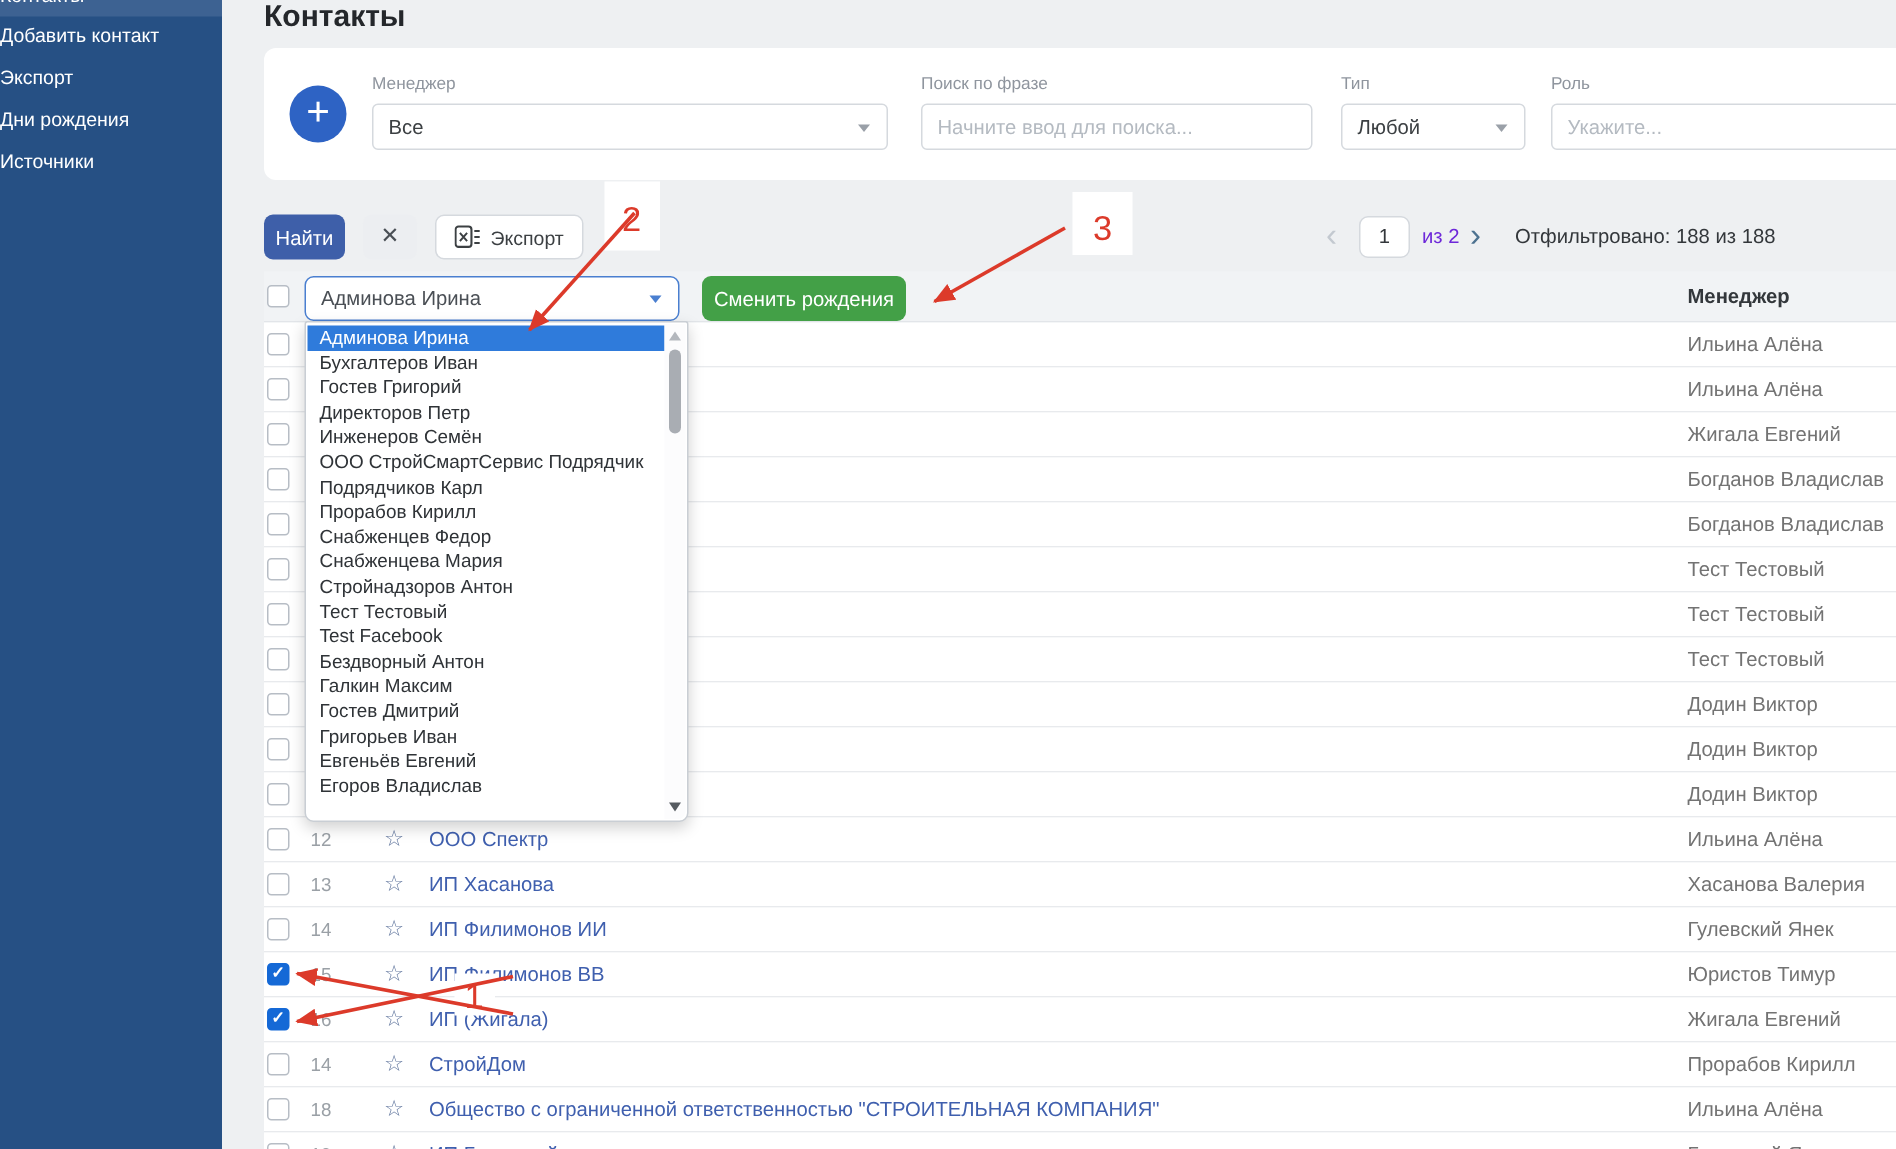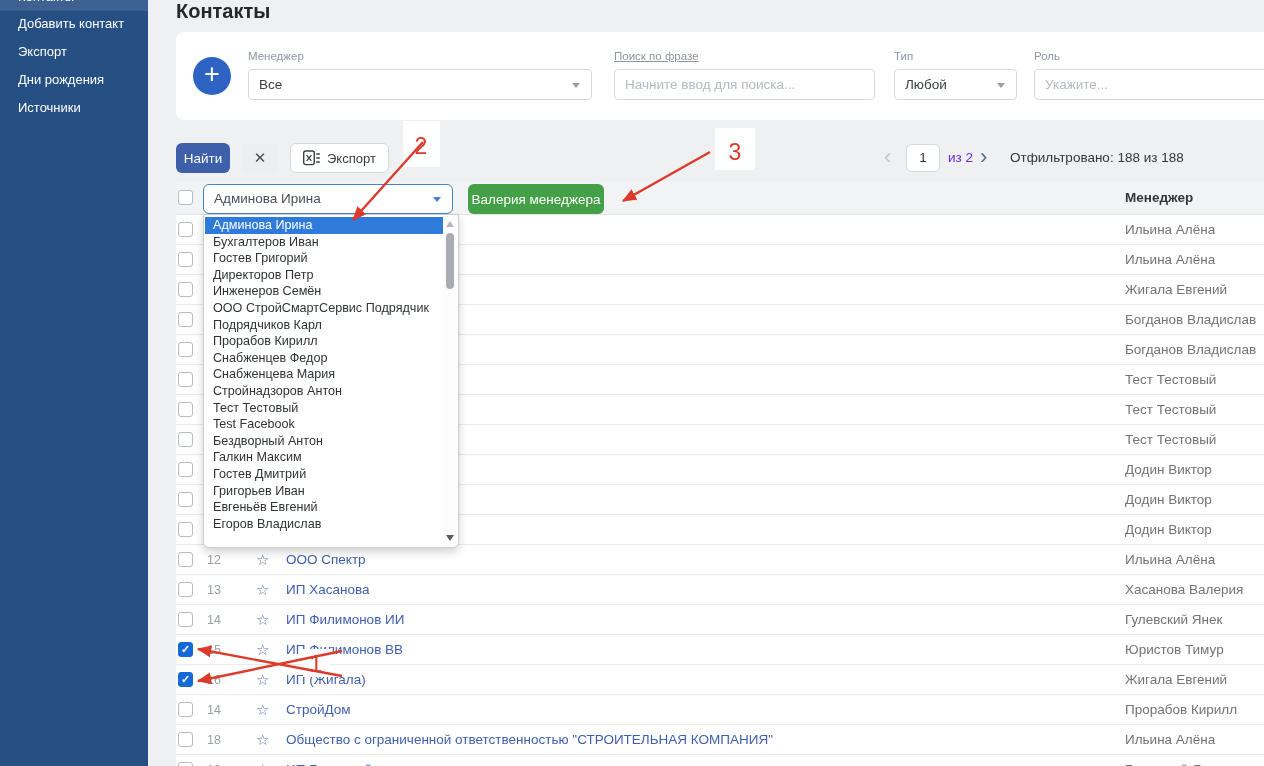--- a/index.html
+++ b/index.html
@@ -1,37 +1,37 @@
 <!DOCTYPE html>
 <html><head>
 <meta charset="utf-8">
 <style>
   * { margin:0; padding:0; box-sizing:border-box; }
   html,body { width:1264px; height:766px; overflow:hidden; }
   body { position:relative; background:#eef0f2; font-family:"Liberation Sans",sans-serif; color:#3c4043; }
 
   
   .sidebar { position:absolute; left:0; top:0; width:148px; height:766px; background:#265084; z-index:10; }
-  .side-item { height:28px; line-height:28px; padding-left:18px; color:#fff; font-size:13px; cursor:pointer; white-space:nowrap; }
+  .side-item { height:28px; line-height:28px; padding-left:0; color:#fff; font-size:13px; cursor:pointer; white-space:nowrap; }
   .side-item.active { position:absolute; top:-17px; left:0; width:100%; background:#3d6292; }
   .side-menu { position:absolute; top:10px; left:0; width:100%; }
 
   
   .page-title { position:absolute; left:176px; top:0; font-size:20px; font-weight:600; color:#24272b; }
 
   
   .filter-panel { position:absolute; left:176px; top:32px; width:1098px; height:88px; background:#fff; border-radius:8px; }
   .add-btn { position:absolute; left:17px; top:25px; width:38px; height:38px; border-radius:50%; background:#2e63c4; color:#fff; font-size:27px; line-height:35px; text-align:center; cursor:pointer; }
   .f-label { position:absolute; top:18px; font-size:11.5px; color:#8f959e; white-space:nowrap; }
   .f-control { position:absolute; top:37px; height:31px; border:1px solid #d5d9de; border-radius:4px; background:#fff; font-size:13.5px; color:#3c4043; line-height:29px; padding:0 10px; font-family:"Liberation Sans",sans-serif; }
   input.f-control { outline:none; }
   input::placeholder { color:#b4bac1; }
   .caret { position:absolute; right:11px; top:13px; width:0; height:0; border-left:4.5px solid transparent; border-right:4.5px solid transparent; border-top:5px solid #9aa0a8; }
   .lbl-manager { left:72px; } .sel-manager { left:72px; width:344px; }
-  .lbl-search { left:438px;text-decoration:underline; } .inp-search { left:438px; width:261px; }
+  .lbl-search { left:438px; } .inp-search { left:438px; width:261px; }
   .lbl-type { left:718px; } .sel-type { left:718px; width:123px; }
   .lbl-role { left:858px; } .inp-role { left:858px; width:400px; }
 
   
   .btn-find { position:absolute; left:176px; top:143px; width:54px; height:30px; background:#3e5fa9; color:#fff; border:none; border-radius:6px; font-size:13.5px; font-family:"Liberation Sans",sans-serif; cursor:pointer; }
   .btn-clear { position:absolute; left:242px; top:143px; width:36px; height:30px; background:#eceef1; border:none; border-radius:6px; color:#4a4f55; font-size:15px; line-height:30px; text-align:center; cursor:pointer; }
   .btn-export { position:absolute; left:290px; top:143px; height:30px; padding:0 12px; background:#fff; border:1px solid #d5d9de; border-radius:6px; font-size:13px; color:#3c4043; display:flex; align-items:center; gap:7px; cursor:pointer; font-family:"Liberation Sans",sans-serif; }
 
   
   .pg-prev { position:absolute; left:884px; top:143px; font-size:22px; color:#c3c9d0; line-height:28px; cursor:pointer; }
@@ -296,21 +296,21 @@
         <span class="row-name">ИП Гулевский</span>
         <span class="row-manager">Гулевский Янек</span>
       </div>
     </div>
 </section>
 
 <div class="bulk-select">
   <span>Админова Ирина</span>
   <span class="caret"></span>
 </div>
-<button class="btn-green">Валерия менеджера</button>
+<button class="btn-green">Сменить рождения</button>
 
 <div class="dd-list">
   <div class="dd-options">
 
       <div class="dd-option highlighted">Админова Ирина</div>
 
       <div class="dd-option">Бухгалтеров Иван</div>
 
       <div class="dd-option">Гостев Григорий</div>
 

